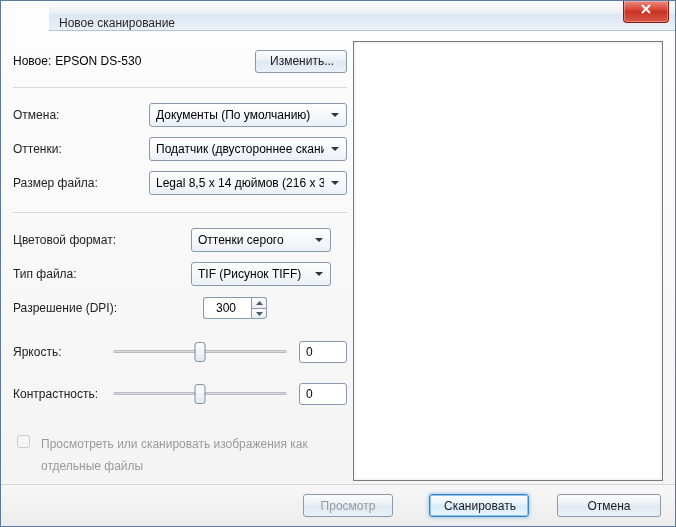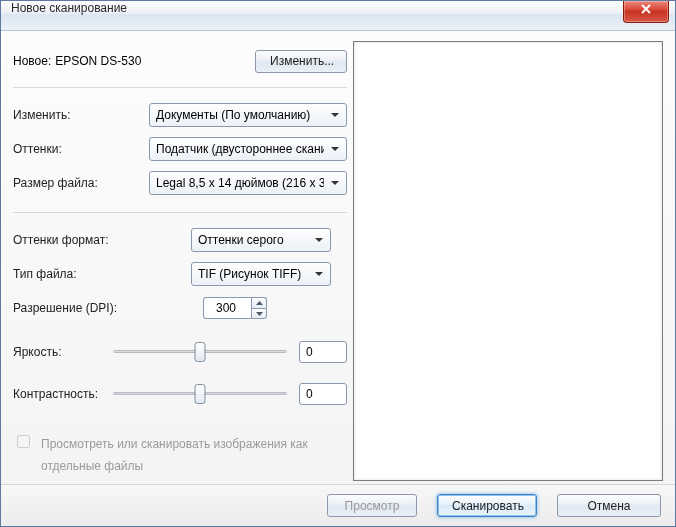--- a/index.html
+++ b/index.html
@@ -4,25 +4,26 @@
 <style>
   * { box-sizing: border-box; font-family: "Segoe UI", Tahoma, sans-serif; font-size: 12px; }
   body { margin: 0; background: #d0d0d0; }
   .window {
     width: 676px; height: 527px; background: #fff;
     border: 1px solid #5a7aa0; position: relative;
     background: linear-gradient(#fdfdfd,#f3f3f3);
     box-shadow: 0 0 8px rgba(0,0,0,.3);
   }
   .titlebar {
-    height: 30px; display:flex; align-items:flex-start;
+    height: 30px; display:flex; align-items:flex-end;
     padding-left:10px;
     background: linear-gradient(#fefefe,#e9eef4 45%,#dbe6f2 46%,#eaf1f8);
     border-bottom:1px solid #b6c3d3;
     position:relative;
+    margin-left:48px;
   }
   .titlebar .title { color:#2a2a2a; }
   .close-btn {
     position:absolute; right:6px; top:0px; width:46px; height:22px;
     background: linear-gradient(#e67', '#c93426 45%, #b82b1d 46%, #d44);
     background: linear-gradient(#e98a80,#d9402f 45%,#c5301f 46%,#d9584a);
     border:1px solid #8b1a0e; border-top:none;
     border-radius:0 0 4px 4px;
     color:#fff; text-align:center; line-height:18px; font-weight:bold;
     cursor:pointer;
@@ -55,25 +56,26 @@
   }
   button.btn {
     height:23px; padding: 0 14px; border:1px solid #8d99a8; border-radius:3px;
     background: linear-gradient(#fcfcfc,#ebeff5 45%,#dfe7f0 46%,#eaf0f8);
     cursor:pointer; color:#222;
   }
   button.btn.primary {
     border:1px solid #3e82c4;
     box-shadow: 0 0 0 1px #8fc3ef inset, 0 0 4px #7fb6e6;
     background: linear-gradient(#fefefe,#e7f2fb 45%,#d6eaf9 46%,#eaf4fc);
+    margin-left: 8px;
   }
   button.btn.disabled { color:#9a9a9a; cursor:default; }
   .footer { position:absolute; left:0; right:0; bottom:0; height:42px;
     border-top:1px solid #d6d6d6; display:flex; justify-content:flex-end;
-    align-items:center; gap:20px; padding-right:14px;
+    align-items:center; gap:28px; padding-right:14px;
     background: linear-gradient(#f7f7f7,#ececec);
   }
   .spinner { display:flex; align-items:center; gap:0; }
   .spinner input{
     width:48px; height:22px; border:1px solid #8a98ad; border-right:none;
     padding:2px 12px; border-radius:3px 0 0 3px;
   }
   .spin-btns { display:flex; flex-direction:column; width:16px; }
   .spin-btns div{
     height:11px; border:1px solid #8a98ad; background:linear-gradient(#fefefe,#e6ecf3);
@@ -123,21 +125,21 @@
         <div class="row tall">
           <span style="margin-right:4px;">Новое:</span>
           <span>EPSON DS-530</span>
           <span style="flex:1"></span>
           <button class="btn" style="width:92px">Изменить...</button>
         </div>
 
         <div class="sep"></div>
 
         <div class="row">
-          <span class="lbl">Изменить:</span>
+          <span class="lbl">Отмена:</span>
           <span class="selwrap" style="flex:1">
             <select style="width:198px">
               <option>Документы (По умолчанию)</option>
             </select>
           </span>
         </div>
 
         <div class="row">
           <span class="lbl">Оттенки:</span>
           <span class="selwrap" style="flex:1">
@@ -152,21 +154,21 @@
           <span class="selwrap" style="flex:1">
             <select style="width:198px">
               <option>Legal 8,5 x 14 дюймов (216 x 356 м</option>
             </select>
           </span>
         </div>
 
         <div class="sep" style="margin-top:12px"></div>
 
         <div class="row">
-          <span class="lbl" style="width:140px">Оттенки формат:</span>
+          <span class="lbl" style="width:140px">Цветовой формат:</span>
           <span class="selwrap">
             <select style="width:140px">
               <option>Оттенки серого</option>
             </select>
           </span>
         </div>
 
         <div class="row">
           <span class="lbl" style="width:140px">Тип файла:</span>
           <span class="selwrap">

